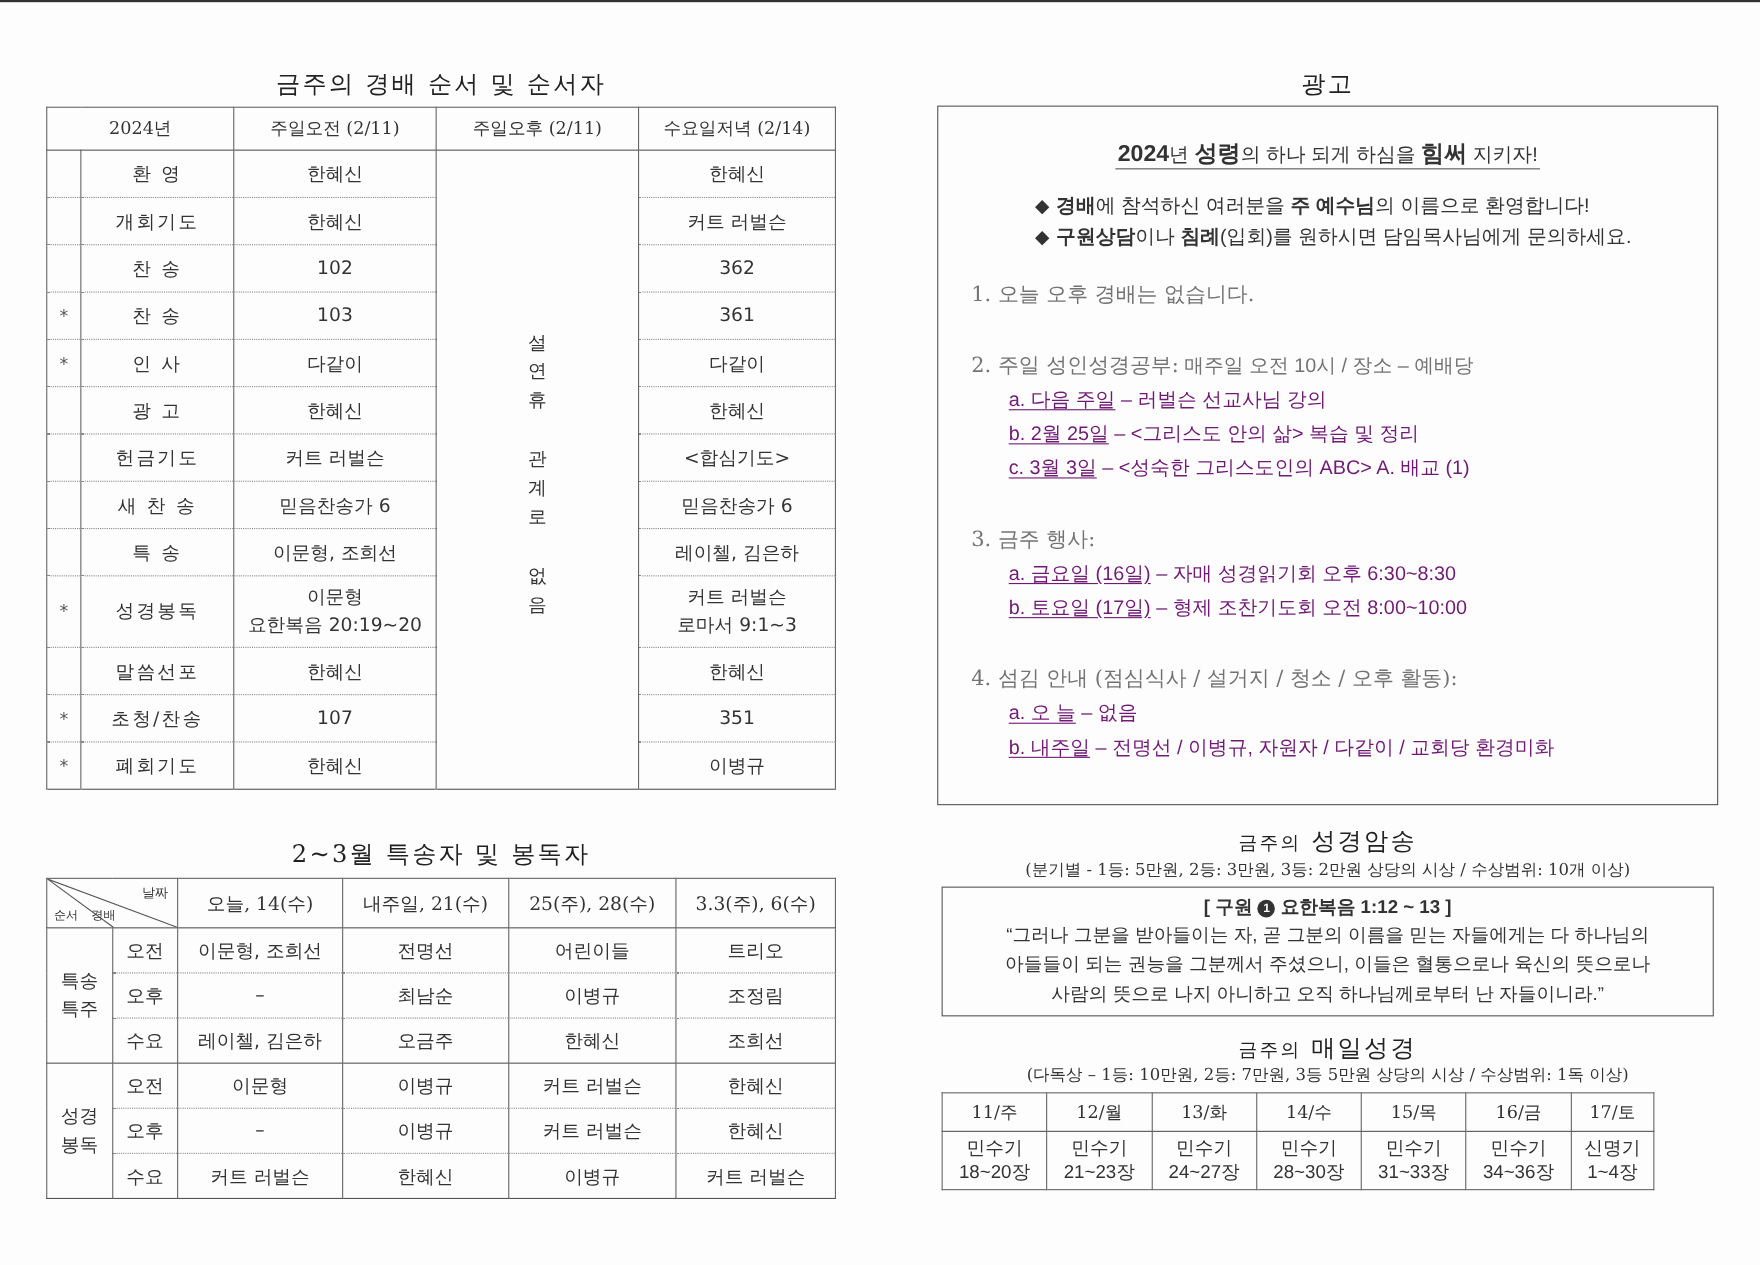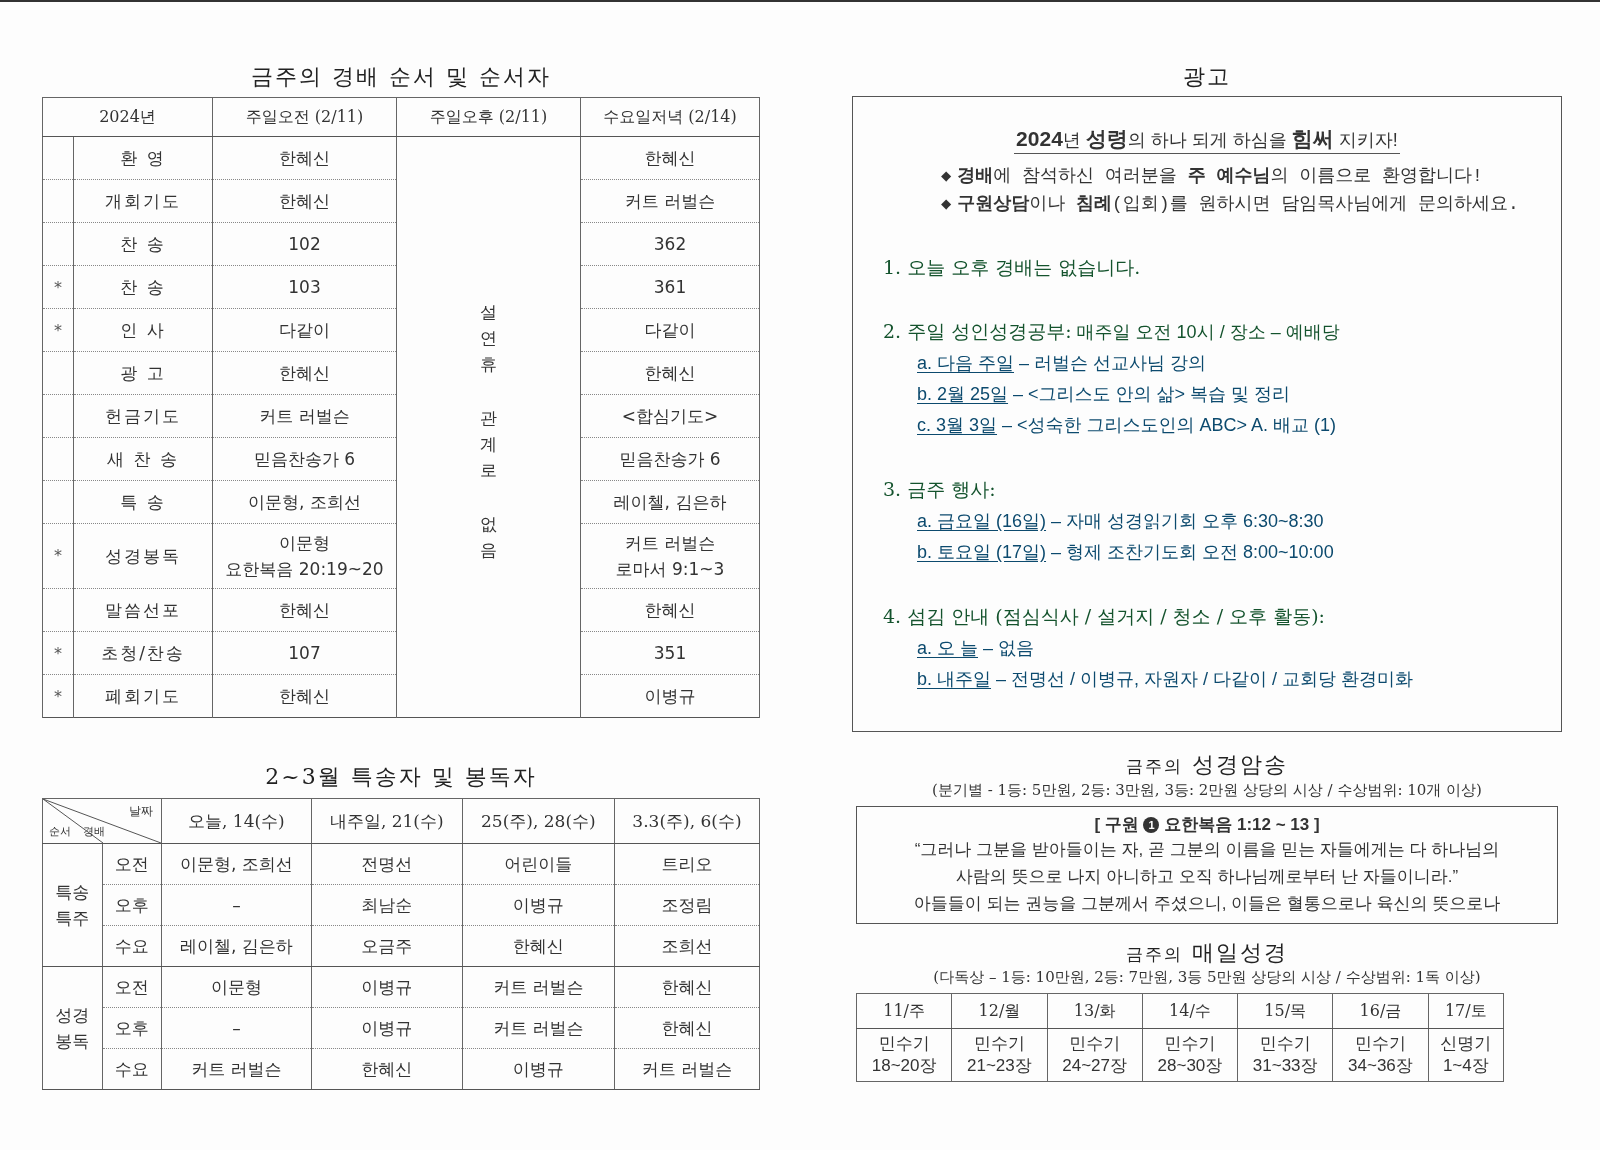--- a/index.html
+++ b/index.html
@@ -59,27 +59,27 @@
     position:absolute; left:852px; top:96px; width:710px; height:636px;
     border:1.5px solid #555; box-sizing:border-box;
   }
   .motto {
     position:absolute; left:0; right:0; top:28px; text-align:center;
     font-family:"Liberation Sans", sans-serif; font-size:18px; color:#333;
   }
   .motto .inner { border-bottom:1.5px solid #555; padding:0 2px 3px; }
   .motto b { font-size:21px; }
   .welcome {
-    position:absolute; left:88px; font-family:Liberation Mono, monospace; font-size:18px; color:#333;
+    position:absolute; left:88px; font-family:Liberation Sans, sans-serif; font-size:18px; color:#333;margin-top:12px;
   }
   .welcome .dia { font-size:17px; margin-right:6px; }
-  .item { position:absolute; left:30px; font-size:19px; color:#14532d; }
+  .item { position:absolute; left:30px; font-size:19px; color:#737373; }
   .item .head { font-family:"DejaVu Serif", serif; }
   .item .tail { font-family:"Liberation Sans", sans-serif; font-size:18px; }
-  .sub-item { position:absolute; left:64px; font-family:"Liberation Sans", sans-serif; font-size:18px; color:#0c4a6e; }
+  .sub-item { position:absolute; left:64px; font-family:"Liberation Sans", sans-serif; font-size:18px; color:#701a75; }
   .sub-item u { text-decoration: underline; text-underline-offset: 3px; }
 
   
   .note { position:absolute; font-family:"DejaVu Serif", serif; font-size:15px; color:#333; text-align:center; }
   #verse-box {
     position:absolute; left:856px; top:806px; width:702px; height:118px;
     border:1.5px solid #555; box-sizing:border-box; text-align:center;
     font-family:"Liberation Sans", sans-serif; color:#333;
   }
   #verse-box .ref { font-weight:bold; font-size:17px; margin-top:6px; }
@@ -335,22 +335,22 @@
 <div class="sec-title" style="left:852px; width:710px; top:750px;">
   <span class="small">금주의</span><span> 성경암송</span>
 </div>
 <div class="note" style="left:852px; width:710px; top:781px;">(분기별 - 1등: 5만원, 2등: 3만원, 3등: 2만원 상당의 시상 / 수상범위: 10개 이상)</div>
 
 <div id="verse-box">
   <div class="ref">
     <span>[ 구원 </span><span class="circ">1</span><span> 요한복음 1:12 ~ 13 ]</span>
   </div>
   <div class="line">“그러나 그분을 받아들이는 자, 곧 그분의 이름을 믿는 자들에게는 다 하나님의</div>
+  <div class="line">아들들이 되는 권능을 그분께서 주셨으니, 이들은 혈통으로나 육신의 뜻으로나</div>
   <div class="line">사람의 뜻으로 나지 아니하고 오직 하나님께로부터 난 자들이니라.”</div>
-  <div class="line">아들들이 되는 권능을 그분께서 주셨으니, 이들은 혈통으로나 육신의 뜻으로나</div>
 </div>
 
 <div class="sec-title" style="left:852px; width:710px; top:938px;">
   <span class="small">금주의</span><span> 매일성경</span>
 </div>
 <div class="note" style="left:852px; width:710px; top:968px;">(다독상 – 1등: 10만원, 2등: 7만원, 3등 5만원 상당의 시상 / 수상범위: 1독 이상)</div>
 
 <table id="t3">
   <thead>
       <tr id="t3-head">

